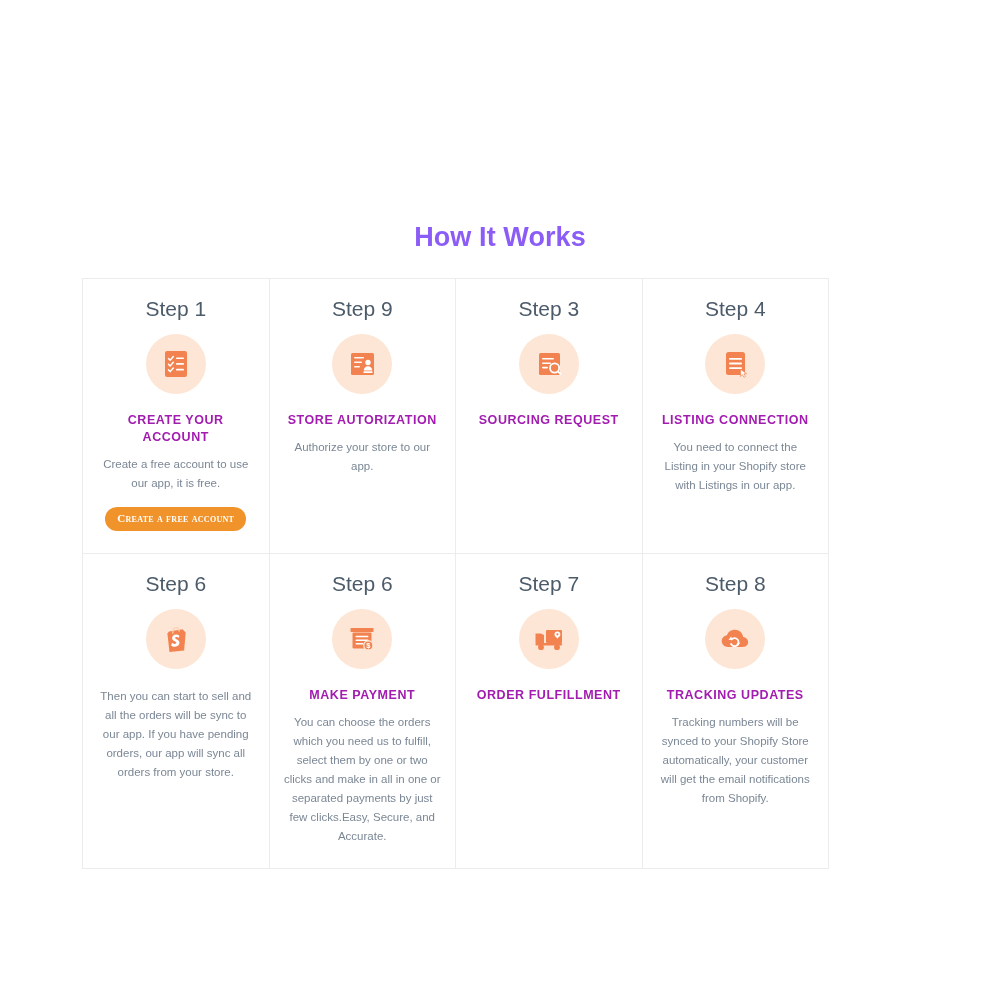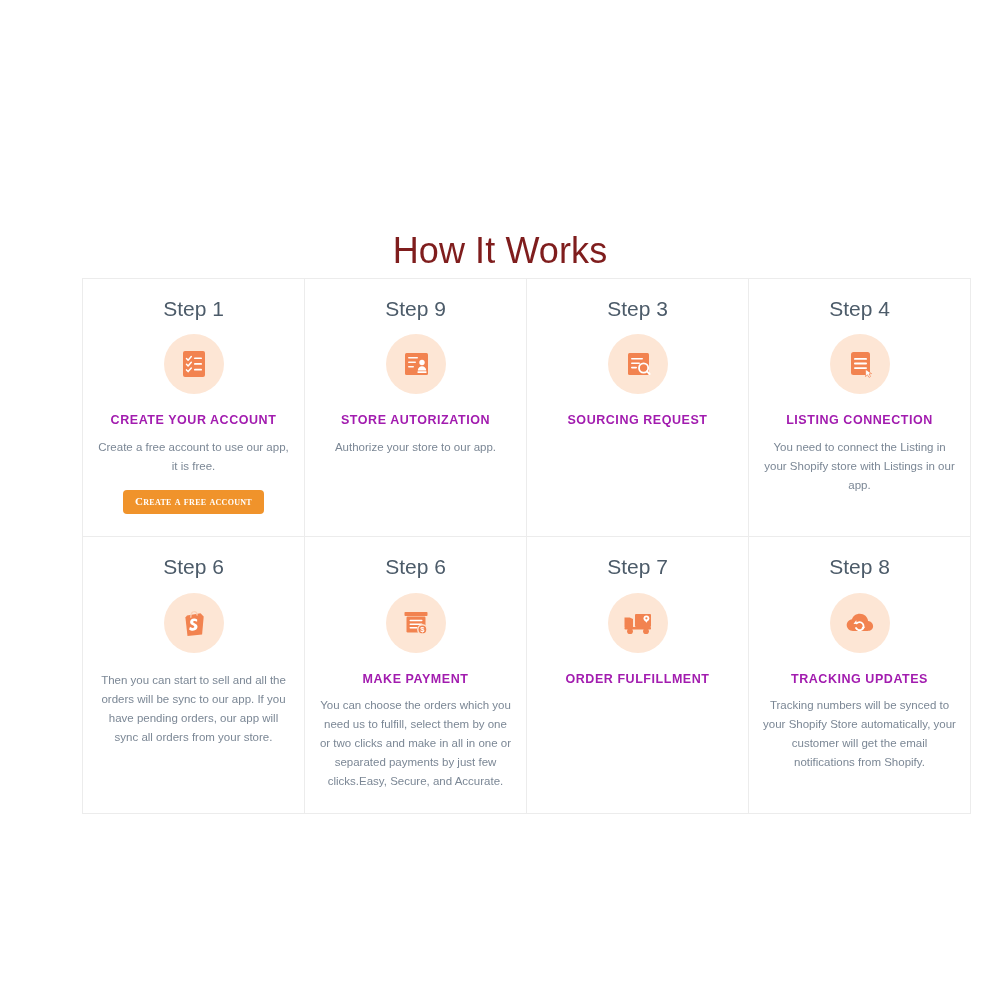--- a/index.html
+++ b/index.html
@@ -22,32 +22,32 @@
     background: #ffffff;
   }
 
   
   .section-title {
     position: absolute;
     top: 200px;
     left: 0;
     width: 1000px;
     text-align: center;
-    font-size: 36px;
-    font-weight: 400;
-    color: #7f1d1d;
+    font-size: 27px;
+    font-weight: 700;
+    color: #8b5cf6;
     letter-spacing: 0.1px;
   }
 
   
   .steps-grid {
     position: absolute;
     left: 82px;
     top: 278px;
-    width: 889px;
+    width: 747px;
     display: grid;
     grid-template-columns: repeat(4, 1fr);
     border-top: 1px solid #ececec;
     border-left: 1px solid #ececec;
     box-sizing: border-box;
   }
 
   .step-cell {
     border-right: 1px solid #ececec;
     border-bottom: 1px solid #ececec;
@@ -103,21 +103,21 @@
     margin: 0;
     max-width: 200px;
   }
 
   
   .cta-button {
     margin-top: 14px;
     background: #f0932b;
     color: #ffffff;
     border: none;
-    border-radius: 4px;
+    border-radius: 12px;
     padding: 5px 12px 6px 12px;
     font-family: "Liberation Serif", serif;
     font-size: 11px;
     font-weight: 700;
     font-variant: small-caps;
     letter-spacing: 0.3px;
     cursor: pointer;
     line-height: 1.2;
     white-space: nowrap;
     text-align: center;

